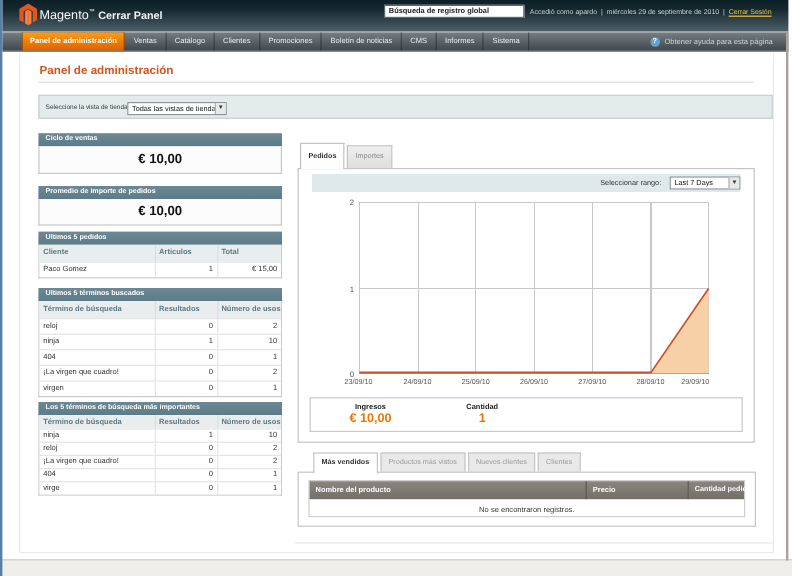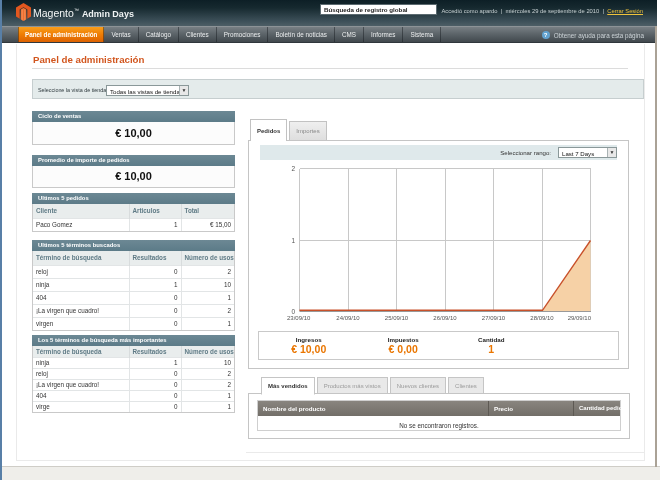--- a/index.html
+++ b/index.html
@@ -114,21 +114,21 @@
 <body>
 <div id="page">
 
   <div class="abs" id="header">
     <svg class="abs" id="logo" width="15" height="18" viewBox="0 0 15 18">
       <path d="M7.5 0 L15 4.4 L15 13.6 L11.3 15.75 L11.3 6.5 L7.5 4.3 L3.7 6.5 L3.7 15.75 L0 13.6 L0 4.4 Z" fill="#e2571f"></path>
       <path d="M7.5 4.8 L10.3 6.6 L10.3 16.35 L7.5 18 L4.7 16.35 L4.7 6.6 Z" fill="#ec6f31"></path>
       <path d="M6.8 6.0 L6.8 17.5 L5.6 16.9 L5.6 6.7 Z" fill="#f58a50"></path>
       <path d="M8.2 6.0 L8.2 17.5 L9.4 16.9 L9.4 6.7 Z" fill="#f58a50"></path>
     </svg>
-    <div class="abs" id="brand">Magento<span class="tm">™</span><b>Admin Days</b></div>
+    <div class="abs" id="brand">Magento<span class="tm">™</span><b>Cerrar Panel</b></div>
     <div class="abs" id="gsearch">Búsqueda de registro global</div>
     <div class="abs" id="toplinks">Accedió como apardo &nbsp;|&nbsp; miércoles 29 de septiembre de 2010 &nbsp;|&nbsp; <a>Cerrar Sesión</a></div>
   </div>
 
   <div class="abs" id="nav">
     <div class="tab active first">Panel de administración</div>
     <div class="tab">Ventas</div>
     <div class="tab">Catálogo</div>
     <div class="tab">Clientes</div>
     <div class="tab">Promociones</div>
@@ -311,24 +311,20 @@
         <text x="244.5" y="179" text-anchor="middle">27/09/10</text>
         <text x="293" y="179" text-anchor="middle">28/09/10</text>
         <text x="342" y="179" text-anchor="end">29/09/10</text>
       </g>
     </svg>
     <div id="totals">
       <div class="cell c1">
           <div class="cl">Ingresos</div>
           <div class="cv">€ 10,00</div>
         </div>
-      <div class="cell c2">
-          <div class="cl">Impuestos</div>
-          <div class="cv">€ 0,00</div>
-        </div>
       <div class="cell c4">
           <div class="cl">Cantidad</div>
           <div class="cv">1</div>
         </div>
     </div>
   </div>
 
   <div class="abs" id="btabs">
     <div class="t on">Más vendidos</div>
     <div class="t off">Productos más vistos</div>

